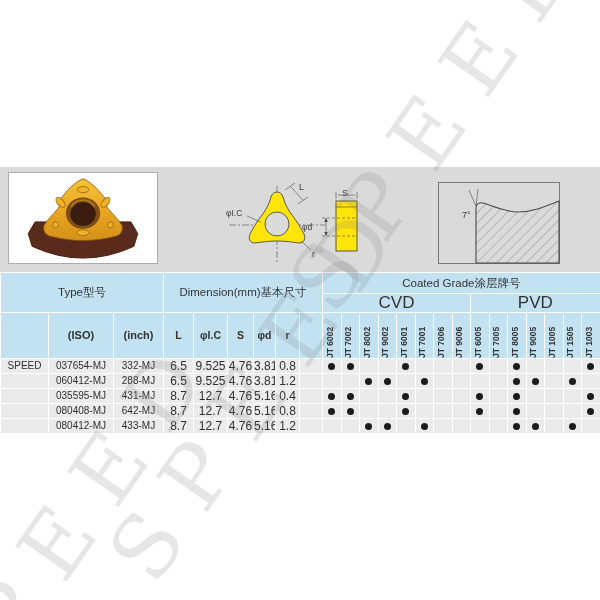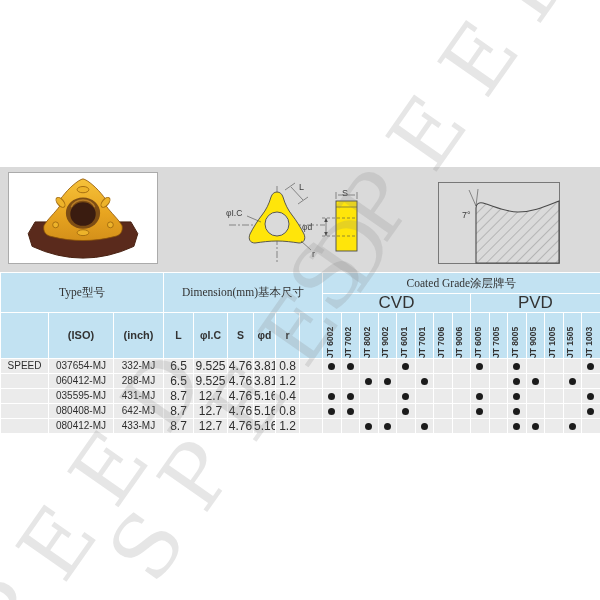--- a/index.html
+++ b/index.html
@@ -40,21 +40,21 @@
   
   table.spec {
     position: absolute; left: 0; top: 272px; width: 600px;
     border-collapse: collapse; table-layout: fixed; z-index: 2;
   }
   table.spec th, table.spec td {
     border: 1px solid #ffffff; padding: 0; text-align: center;
     font-weight: normal; overflow: hidden; line-height: 1.05;
   }
   thead th { background: #c2e2f2; color: #333; }
-  tr.hrow-a { height: 21px; font-family: Liberation Serif, serif; } tr.hrow-a th { font-size: 11.5px; }
+  tr.hrow-a { height: 21px; } tr.hrow-a th { font-size: 11.5px; }
   tr.hrow-b { height: 19px; } tr.hrow-b th { font-size: 17px; }
   tr.hrow-c { height: 46px; } tr.hrow-c th { font-size: 11px; font-weight: bold; }
   tr.hrow-c th.dimh { font-size: 10.5px; }
   tr.hrow-c th.gcol { position: relative; }
   .vlabel {
     position: absolute; left: 50%; top: 50%;
     width: 44px; height: 12px;
     transform: translate(-50%,-50%) rotate(-90deg);
     font-size: 8.5px; color: #333; text-align: left; white-space: nowrap;
   }

